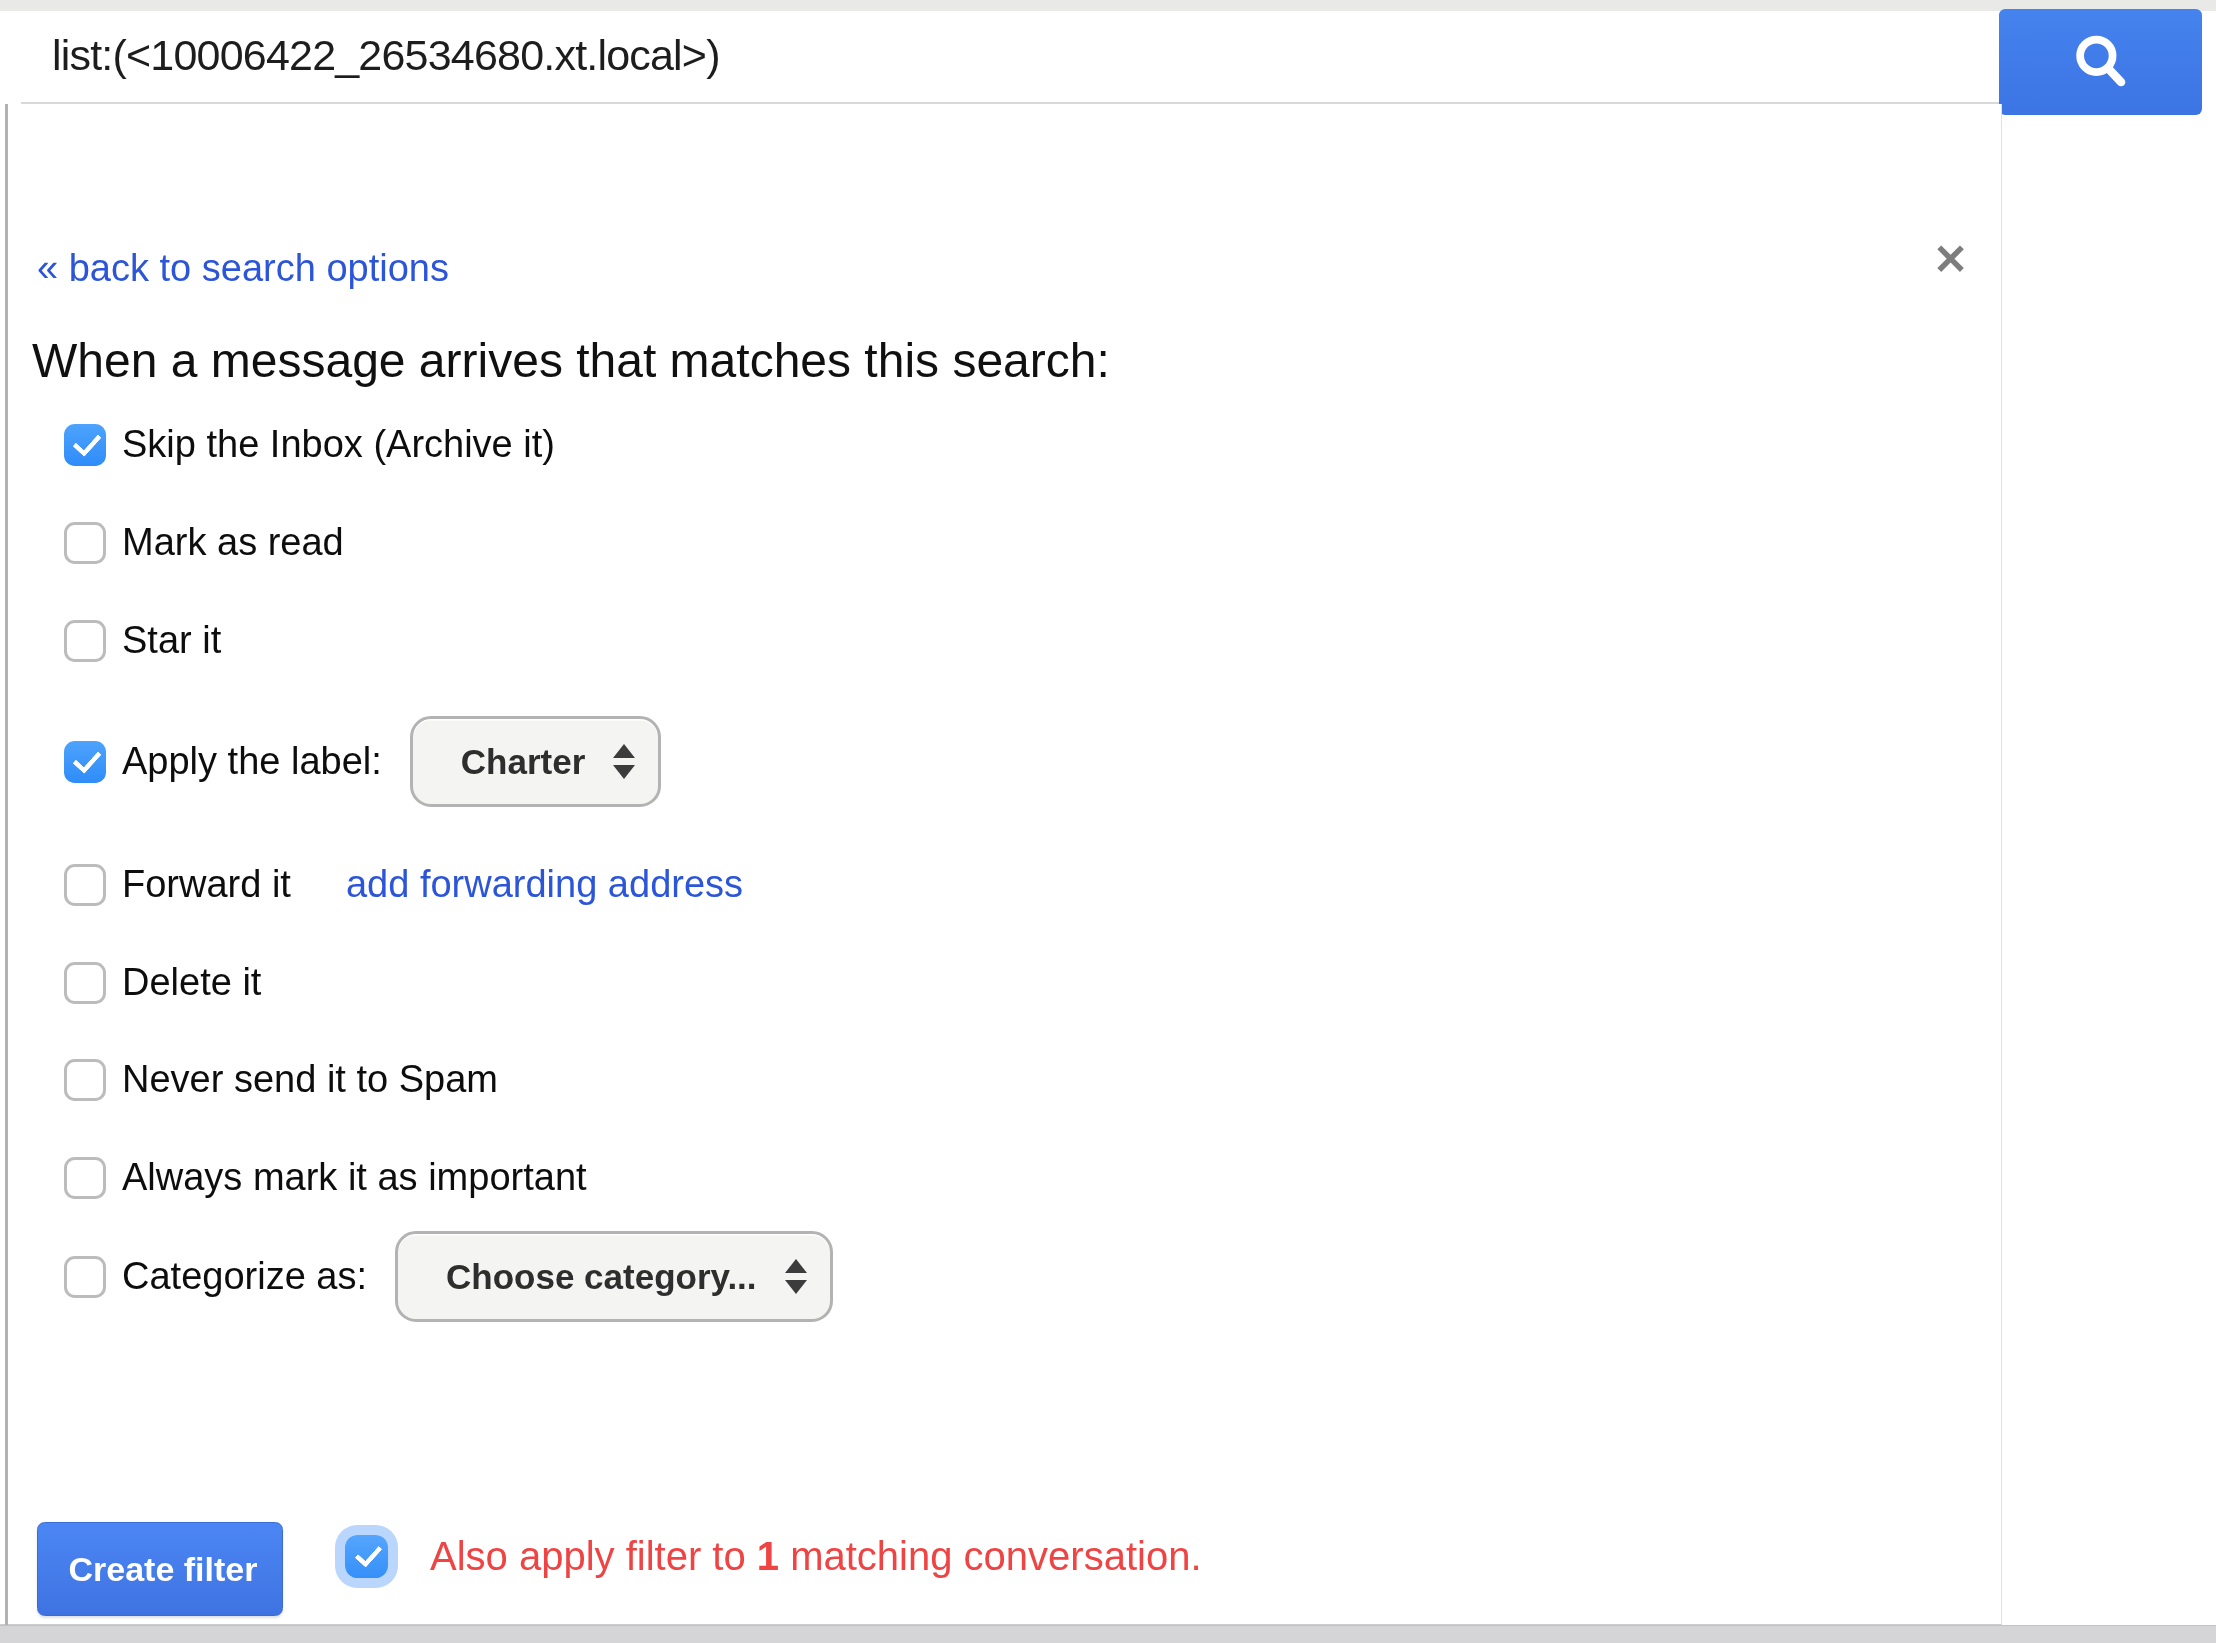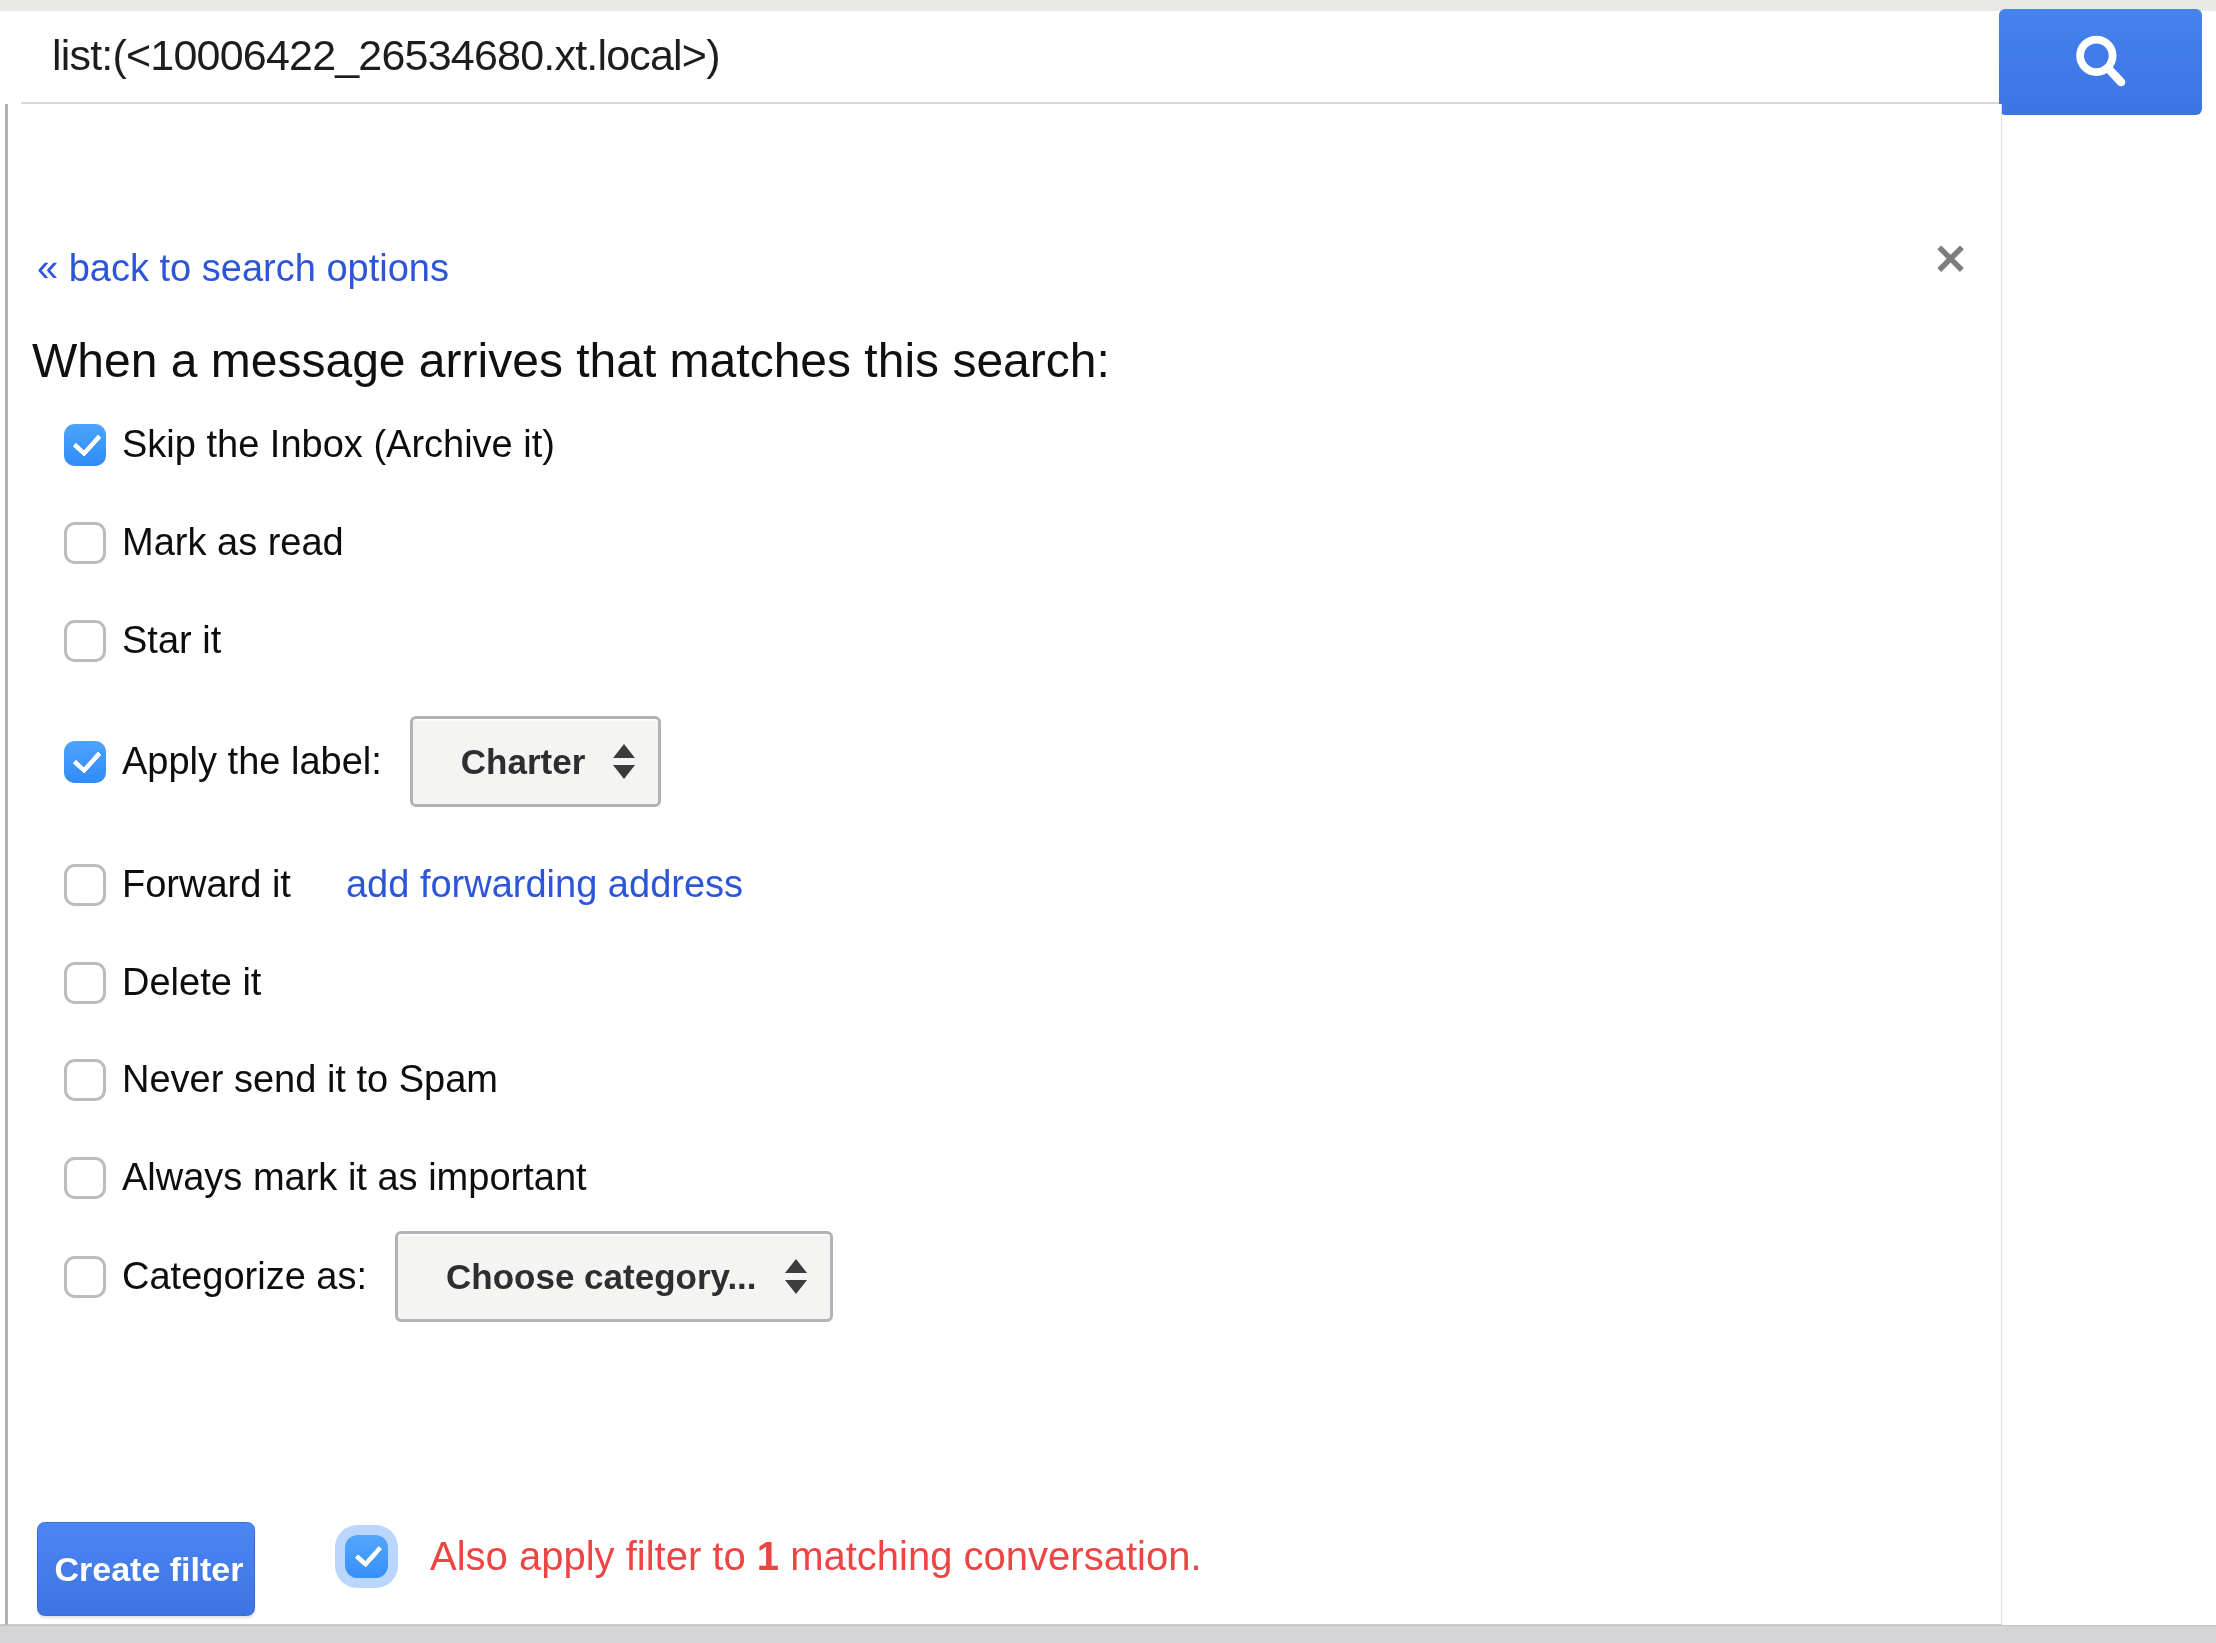--- a/index.html
+++ b/index.html
@@ -42,30 +42,30 @@
   .cb.checked::after{
     content:"";position:absolute;left:10px;top:10px;width:21px;height:10.8px;
     border-left:5.4px solid #fff;border-bottom:5.4px solid #fff;
     transform:rotate(-48deg);border-radius:1.5px;
   }
   .option-label{margin-left:16px;font-size:38px;color:#0d0d0d;white-space:nowrap;line-height:43px;}
   .forward-link{margin-left:55px;font-size:38px;color:#2c55d8;white-space:nowrap;cursor:pointer;text-decoration:none;}
   .dropdown{
     margin-left:28px;height:91px;align-self:center;flex:0 0 auto;
     display:flex;align-items:center;box-sizing:border-box;
-    background:#f4f4f3;border:3.1px solid #b3b3b3;border-radius:6px;
+    background:#f4f4f3;border:3.1px solid #b3b3b3;border-radius:21px;
     padding:0 23px 0 48px;box-shadow:inset 0 1.5px 0 #ffffff;cursor:pointer;
   }
   .dropdown-value{font-size:35px;font-weight:bold;color:#2e2e2e;white-space:nowrap;}
   .dd-arrows{display:flex;flex-direction:column;gap:7.7px;margin-left:28px;}
   .dd-arrow-up{width:0;height:0;border-left:11.5px solid transparent;border-right:11.5px solid transparent;border-bottom:14.6px solid #3c3c3c;}
   .dd-arrow-down{width:0;height:0;border-left:11.5px solid transparent;border-right:11.5px solid transparent;border-top:14.6px solid #3c3c3c;}
   
   .create-button{
-    position:absolute;left:37px;top:1418px;width:218px;height:94px;
+    position:absolute;left:37px;top:1418px;width:246px;height:94px;
     background:linear-gradient(#4b87f4,#3f73e2);border:1.5px solid #3b6cd2;border-radius:7.7px;
     color:#ffffff;font-size:34px;font-weight:bold;font-family:"Liberation Sans",sans-serif;
     cursor:pointer;box-shadow:0 1.5px 2.3px rgba(0,0,0,0.12);padding-left:12px;
   }
   .also-cb{
     position:absolute;left:345px;top:1431px;width:43px;height:43px;box-sizing:border-box;
     border-radius:12.3px;background:linear-gradient(#55a5fc,#3690f9);cursor:pointer;
     box-shadow:0 0 0 10px rgba(130,180,252,0.55);
   }
   .also-cb::after{

